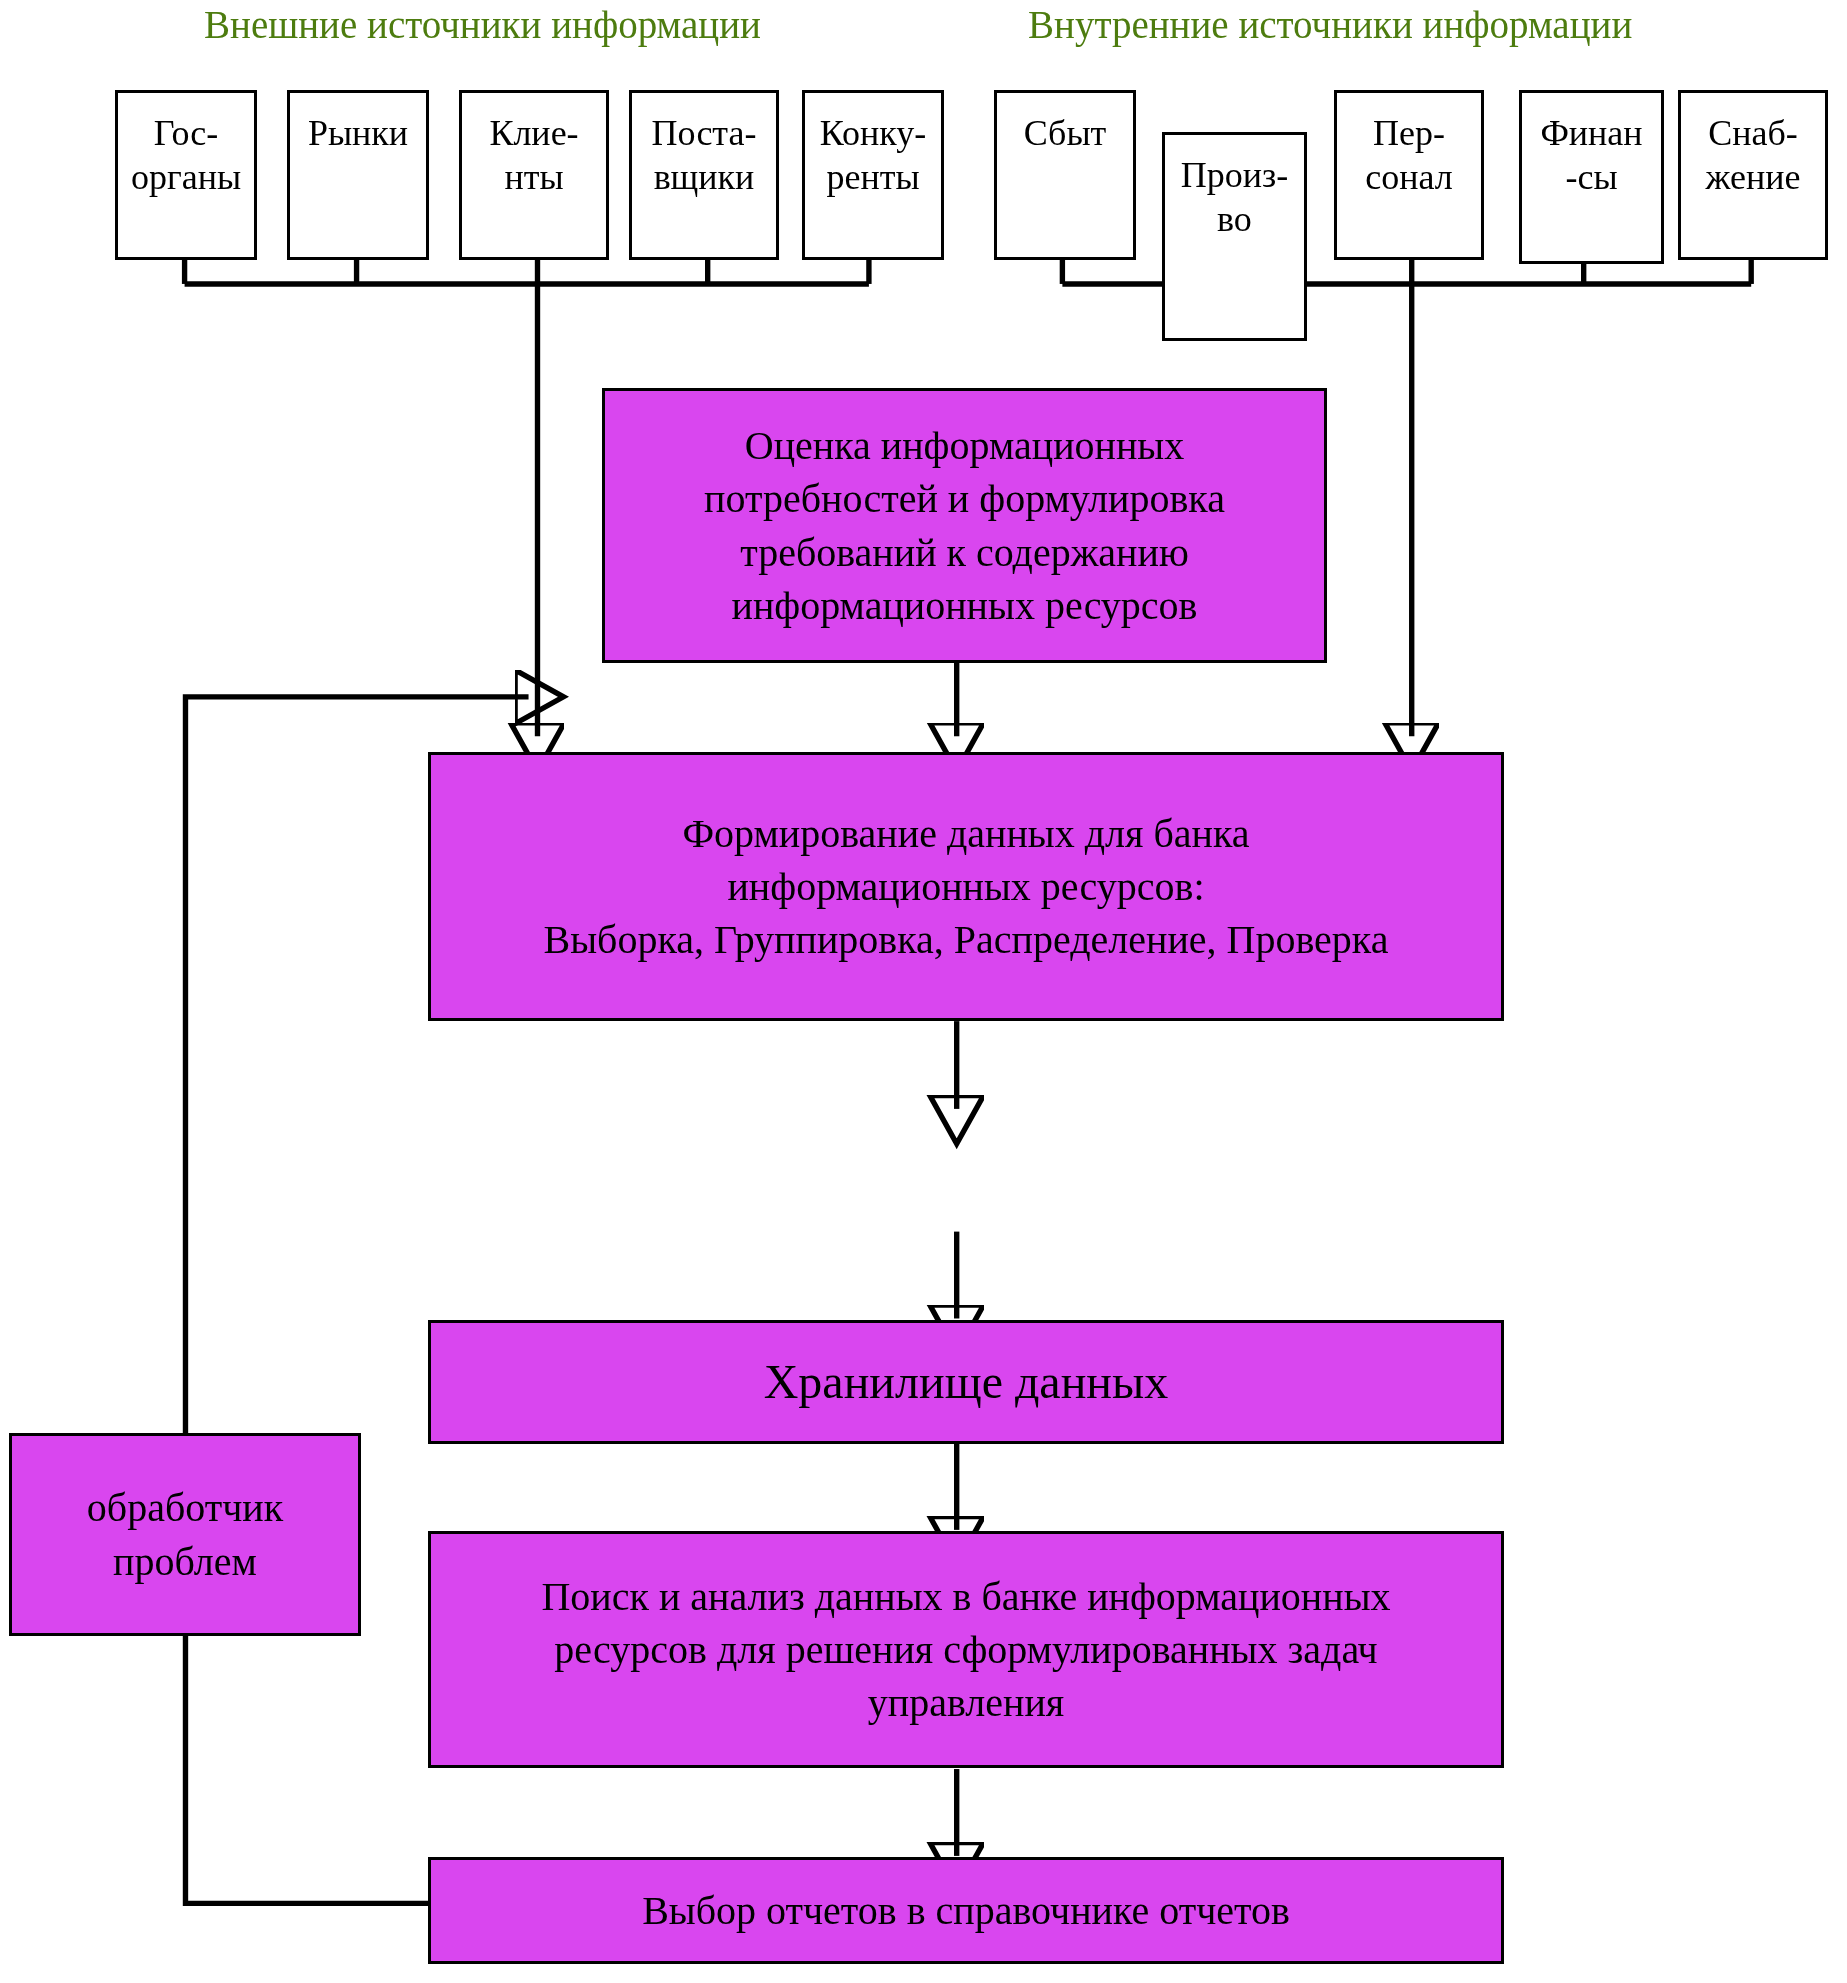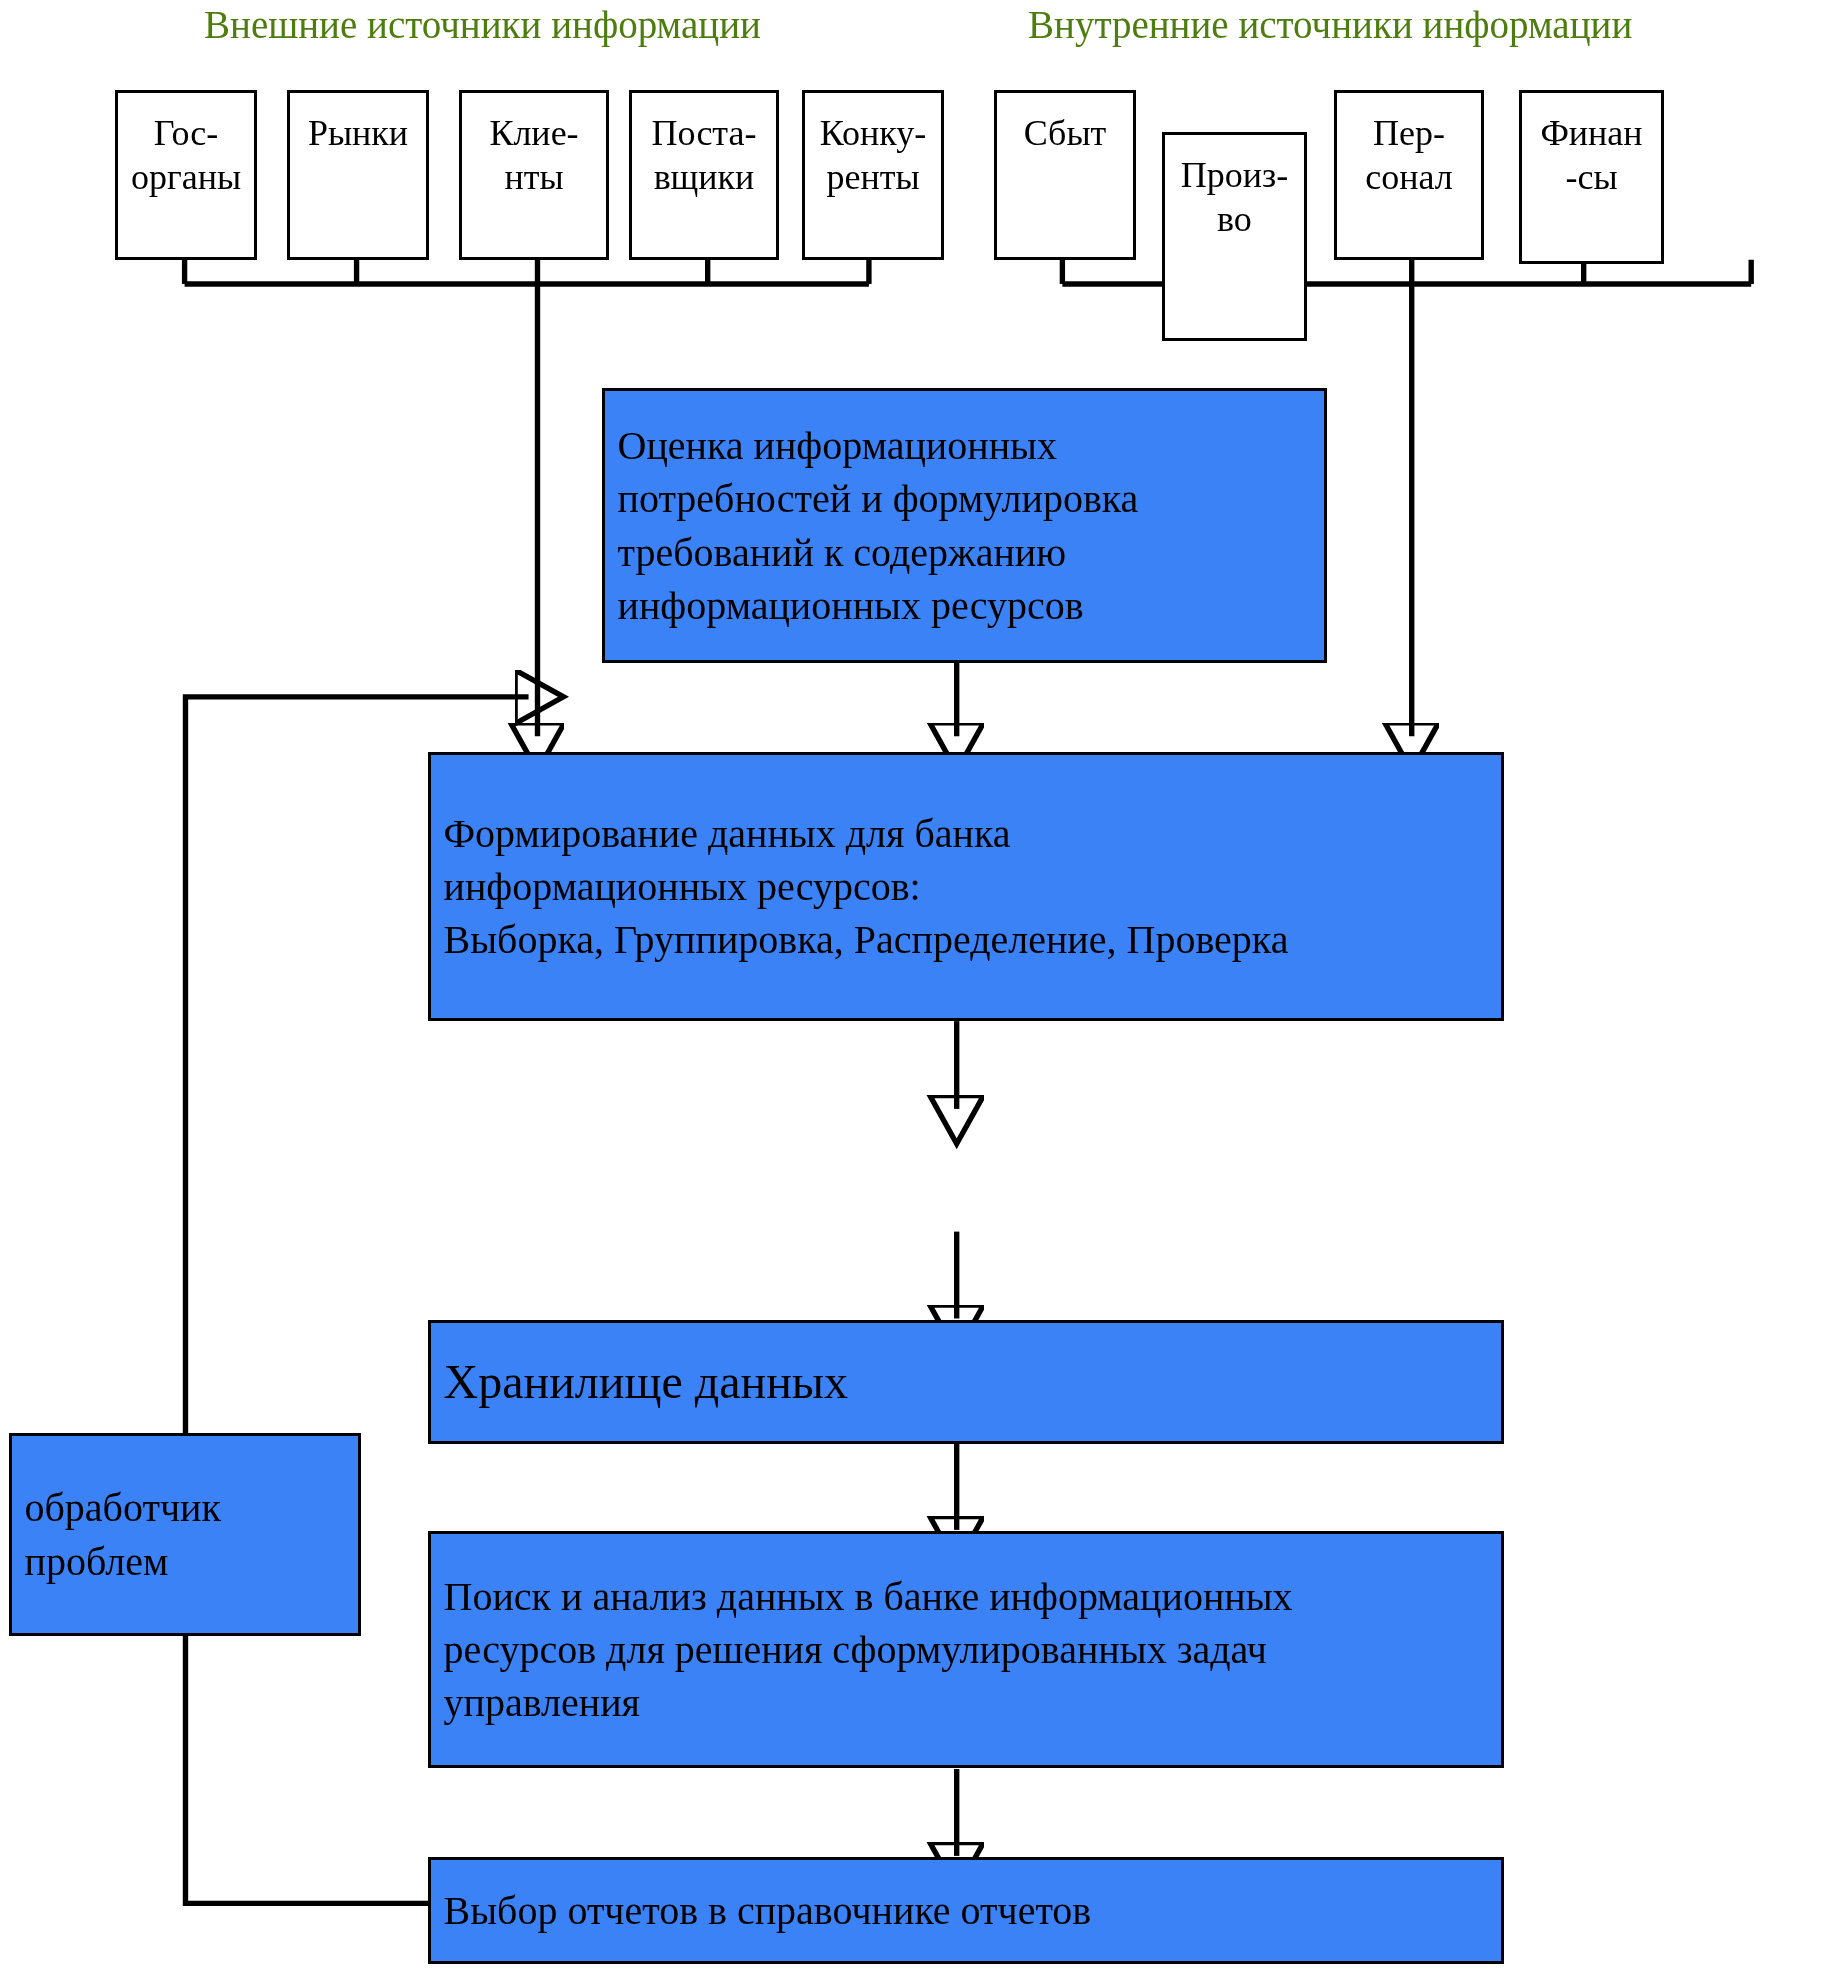--- a/index.html
+++ b/index.html
@@ -9,22 +9,22 @@
   .hdr{position:absolute;font-size:39px;letter-spacing:0px;white-space:nowrap;color:#4d7c0f;}
 
   .srcbox{
     position:absolute;box-sizing:border-box;border:3.6px solid #000;background:#fff;
     display:flex;flex-direction:column;align-items:center;justify-content:flex-start;
     padding-top:19px;line-height:1.22;font-size:36px;text-align:center;
   }
   .srcbox span{display:block;width:100%;}
 
   .flowbox{
-    position:absolute;box-sizing:border-box;border:3.6px solid #000;background:#3b82f6;
-    display:flex;align-items:center;justify-content:center;text-align:left;
+    position:absolute;box-sizing:border-box;border:3.6px solid #000;background:#d946ef;
+    display:flex;align-items:center;justify-content:center;text-align:center;
     font-size:38px;line-height:1.33;padding:5.4px 12.5px;
   }
   .flowbox .txt{display:block;width:100%;white-space:pre-line;}
 
   svg.wires{position:absolute;left:0;top:0;width:1848px;height:1984px;overflow:visible;}
   svg.wires line, svg.wires path, svg.wires polyline{stroke:#000;fill:none;}
 </style>
 </head>
 <body>
 
@@ -131,20 +131,24 @@
   <div class="srcbox" style="left:1334px;top:90px;width:150px;height:170px;">
     <span>Пер-</span>
     <span>сонал</span>
   </div>
 
   <div class="srcbox" style="left:1519px;top:90px;width:145px;height:174px;">
     <span>Финан</span>
     <span>-сы</span>
   </div>
 
+  <div class="srcbox" style="left:1678px;top:90px;width:150px;height:170px;">
+    <span>Снаб-</span>
+    <span>жение</span>
+  </div>
 
   <div class="flowbox" style="left:602px;top:388px;width:725px;height:275px;font-size:40px;">
     <span class="txt">Оценка информационных
 потребностей и формулировка
 требований к содержанию
 информационных ресурсов</span>
   </div>
 
   <div class="flowbox" style="left:428px;top:752px;width:1076px;height:269px;font-size:40px;">
     <span class="txt">Формирование данных для банка

